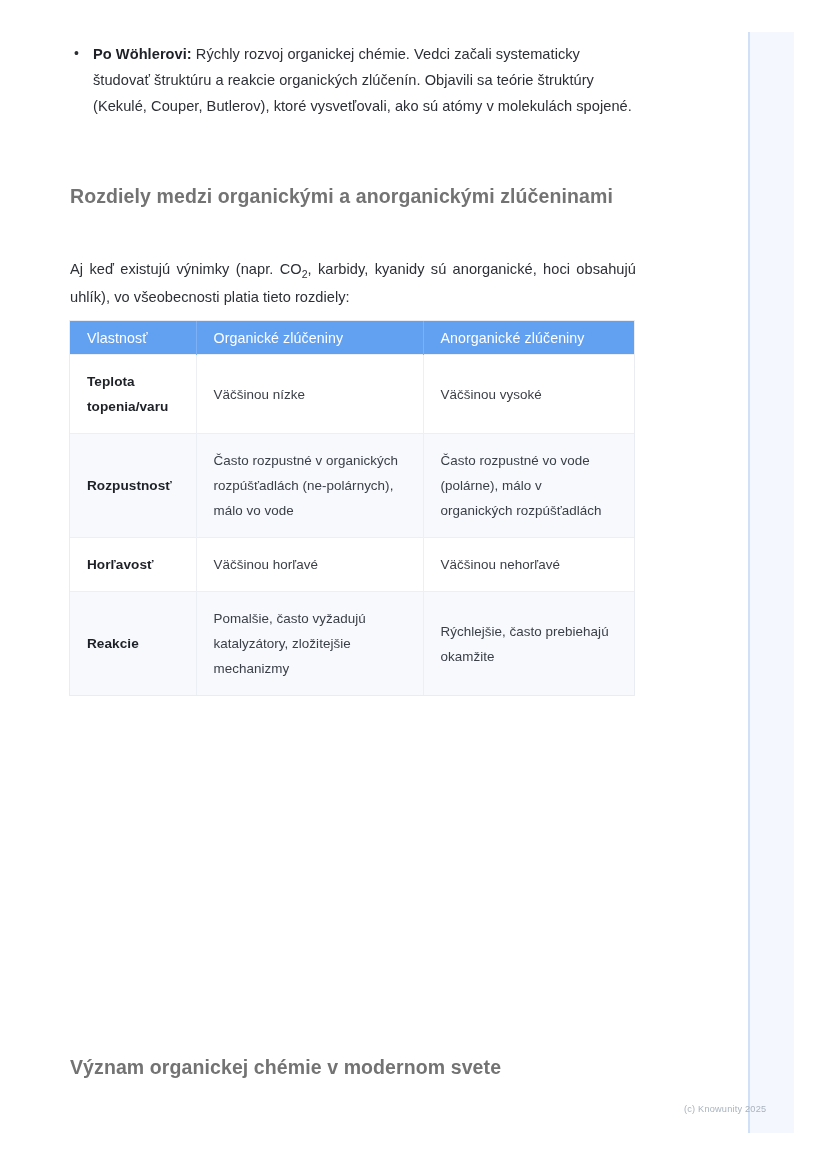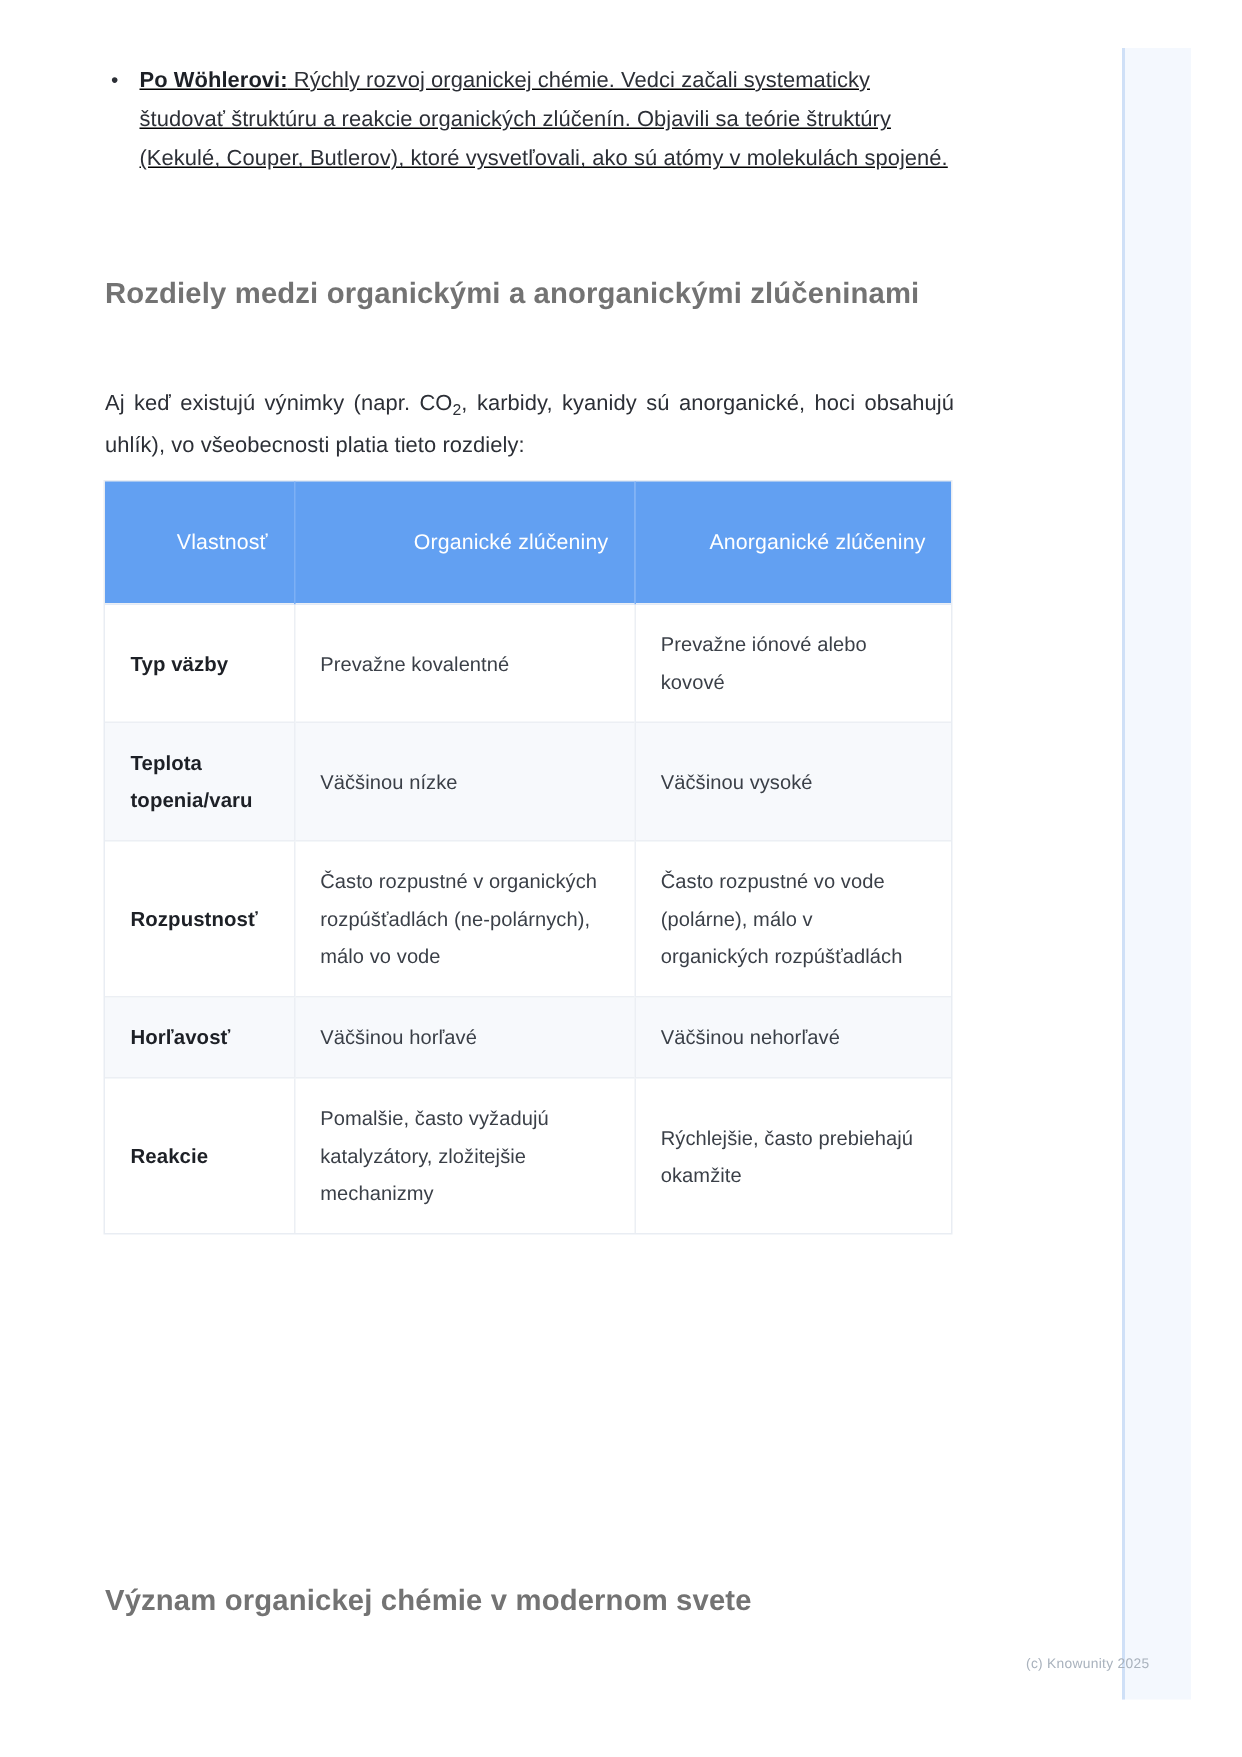--- a/index.html
+++ b/index.html
@@ -38,21 +38,20 @@
 
   
   .bullet-list {
     margin: 0;
     padding: 0;
     list-style: none;
     position: absolute;
     left: 70px;
     top: 41px;
     width: 566px;
-    text-decoration: underline;
   }
   .bullet-item {
     position: relative;
     padding-left: 23px;
     font-size: 14.6px;
     line-height: 26.2px;
     color: #2c2f36;
     letter-spacing: 0.05px;
   }
   .bullet-item::before {
@@ -115,22 +114,22 @@
   }
   table.cmp-table col.c1 { width: 126px; }
   table.cmp-table col.c2 { width: 227px; }
   table.cmp-table col.c3 { width: 211px; }
 
   table.cmp-table thead th {
     background: #62a0f2;
     color: #ffffff;
     font-size: 14.2px;
     font-weight: 400;
-    text-align: right;
-    padding: 32px 17px;
+    text-align: left;
+    padding: 8px 17px;
     height: 17px;
     border-right: 1px solid #7db0f5;
     letter-spacing: 0.1px;
   }
   table.cmp-table thead th:last-child { border-right: none; }
 
   table.cmp-table tbody td {
     font-size: 13.4px;
     line-height: 25px;
     color: #3a3f47;
@@ -183,25 +182,20 @@
       </colgroup>
       <thead>
         <tr>
           <th>Vlastnosť</th>
           <th>Organické zlúčeniny</th>
           <th>Anorganické zlúčeniny</th>
         </tr>
       </thead>
       <tbody>
         <tr>
-          <td class="rowhead">Typ väzby</td>
-          <td>Prevažne kovalentné</td>
-          <td>Prevažne iónové alebo kovové</td>
-        </tr>
-        <tr>
           <td class="rowhead">Teplota topenia/varu</td>
           <td>Väčšinou nízke</td>
           <td>Väčšinou vysoké</td>
         </tr>
         <tr>
           <td class="rowhead">Rozpustnosť</td>
           <td>Často rozpustné v organických rozpúšťadlách (ne-polárnych), málo vo vode</td>
           <td>Často rozpustné vo vode (polárne), málo v organických rozpúšťadlách</td>
         </tr>
         <tr>

